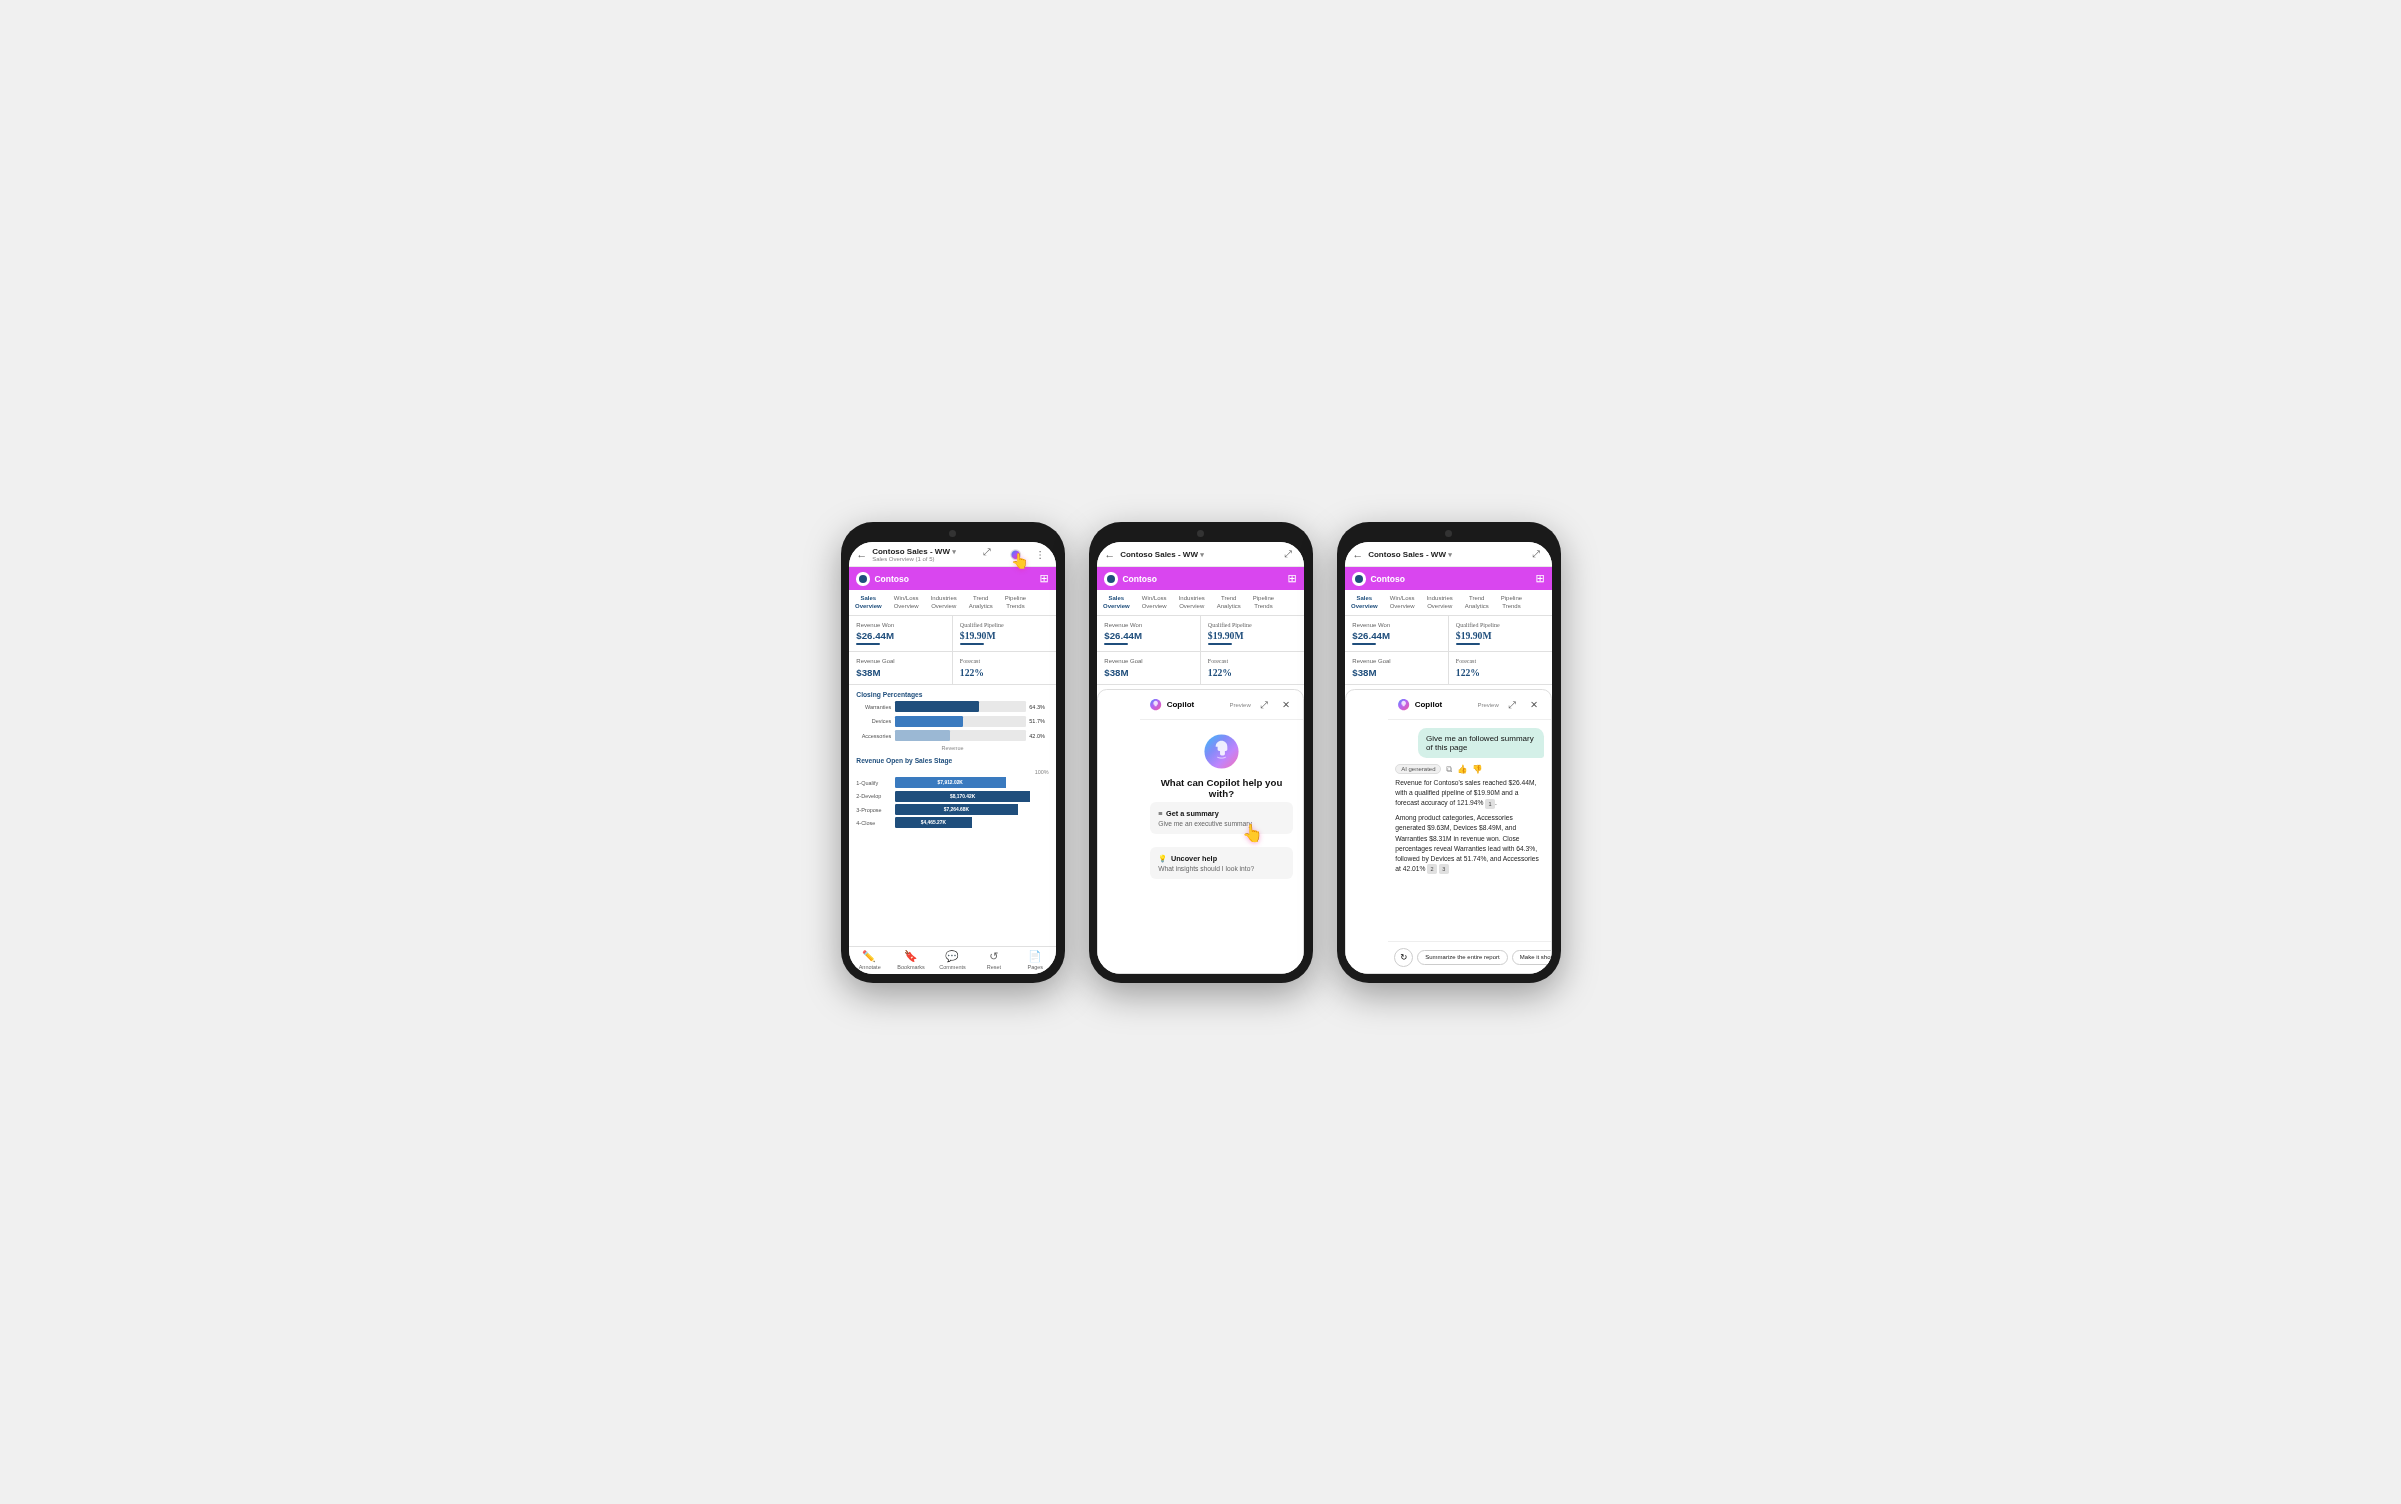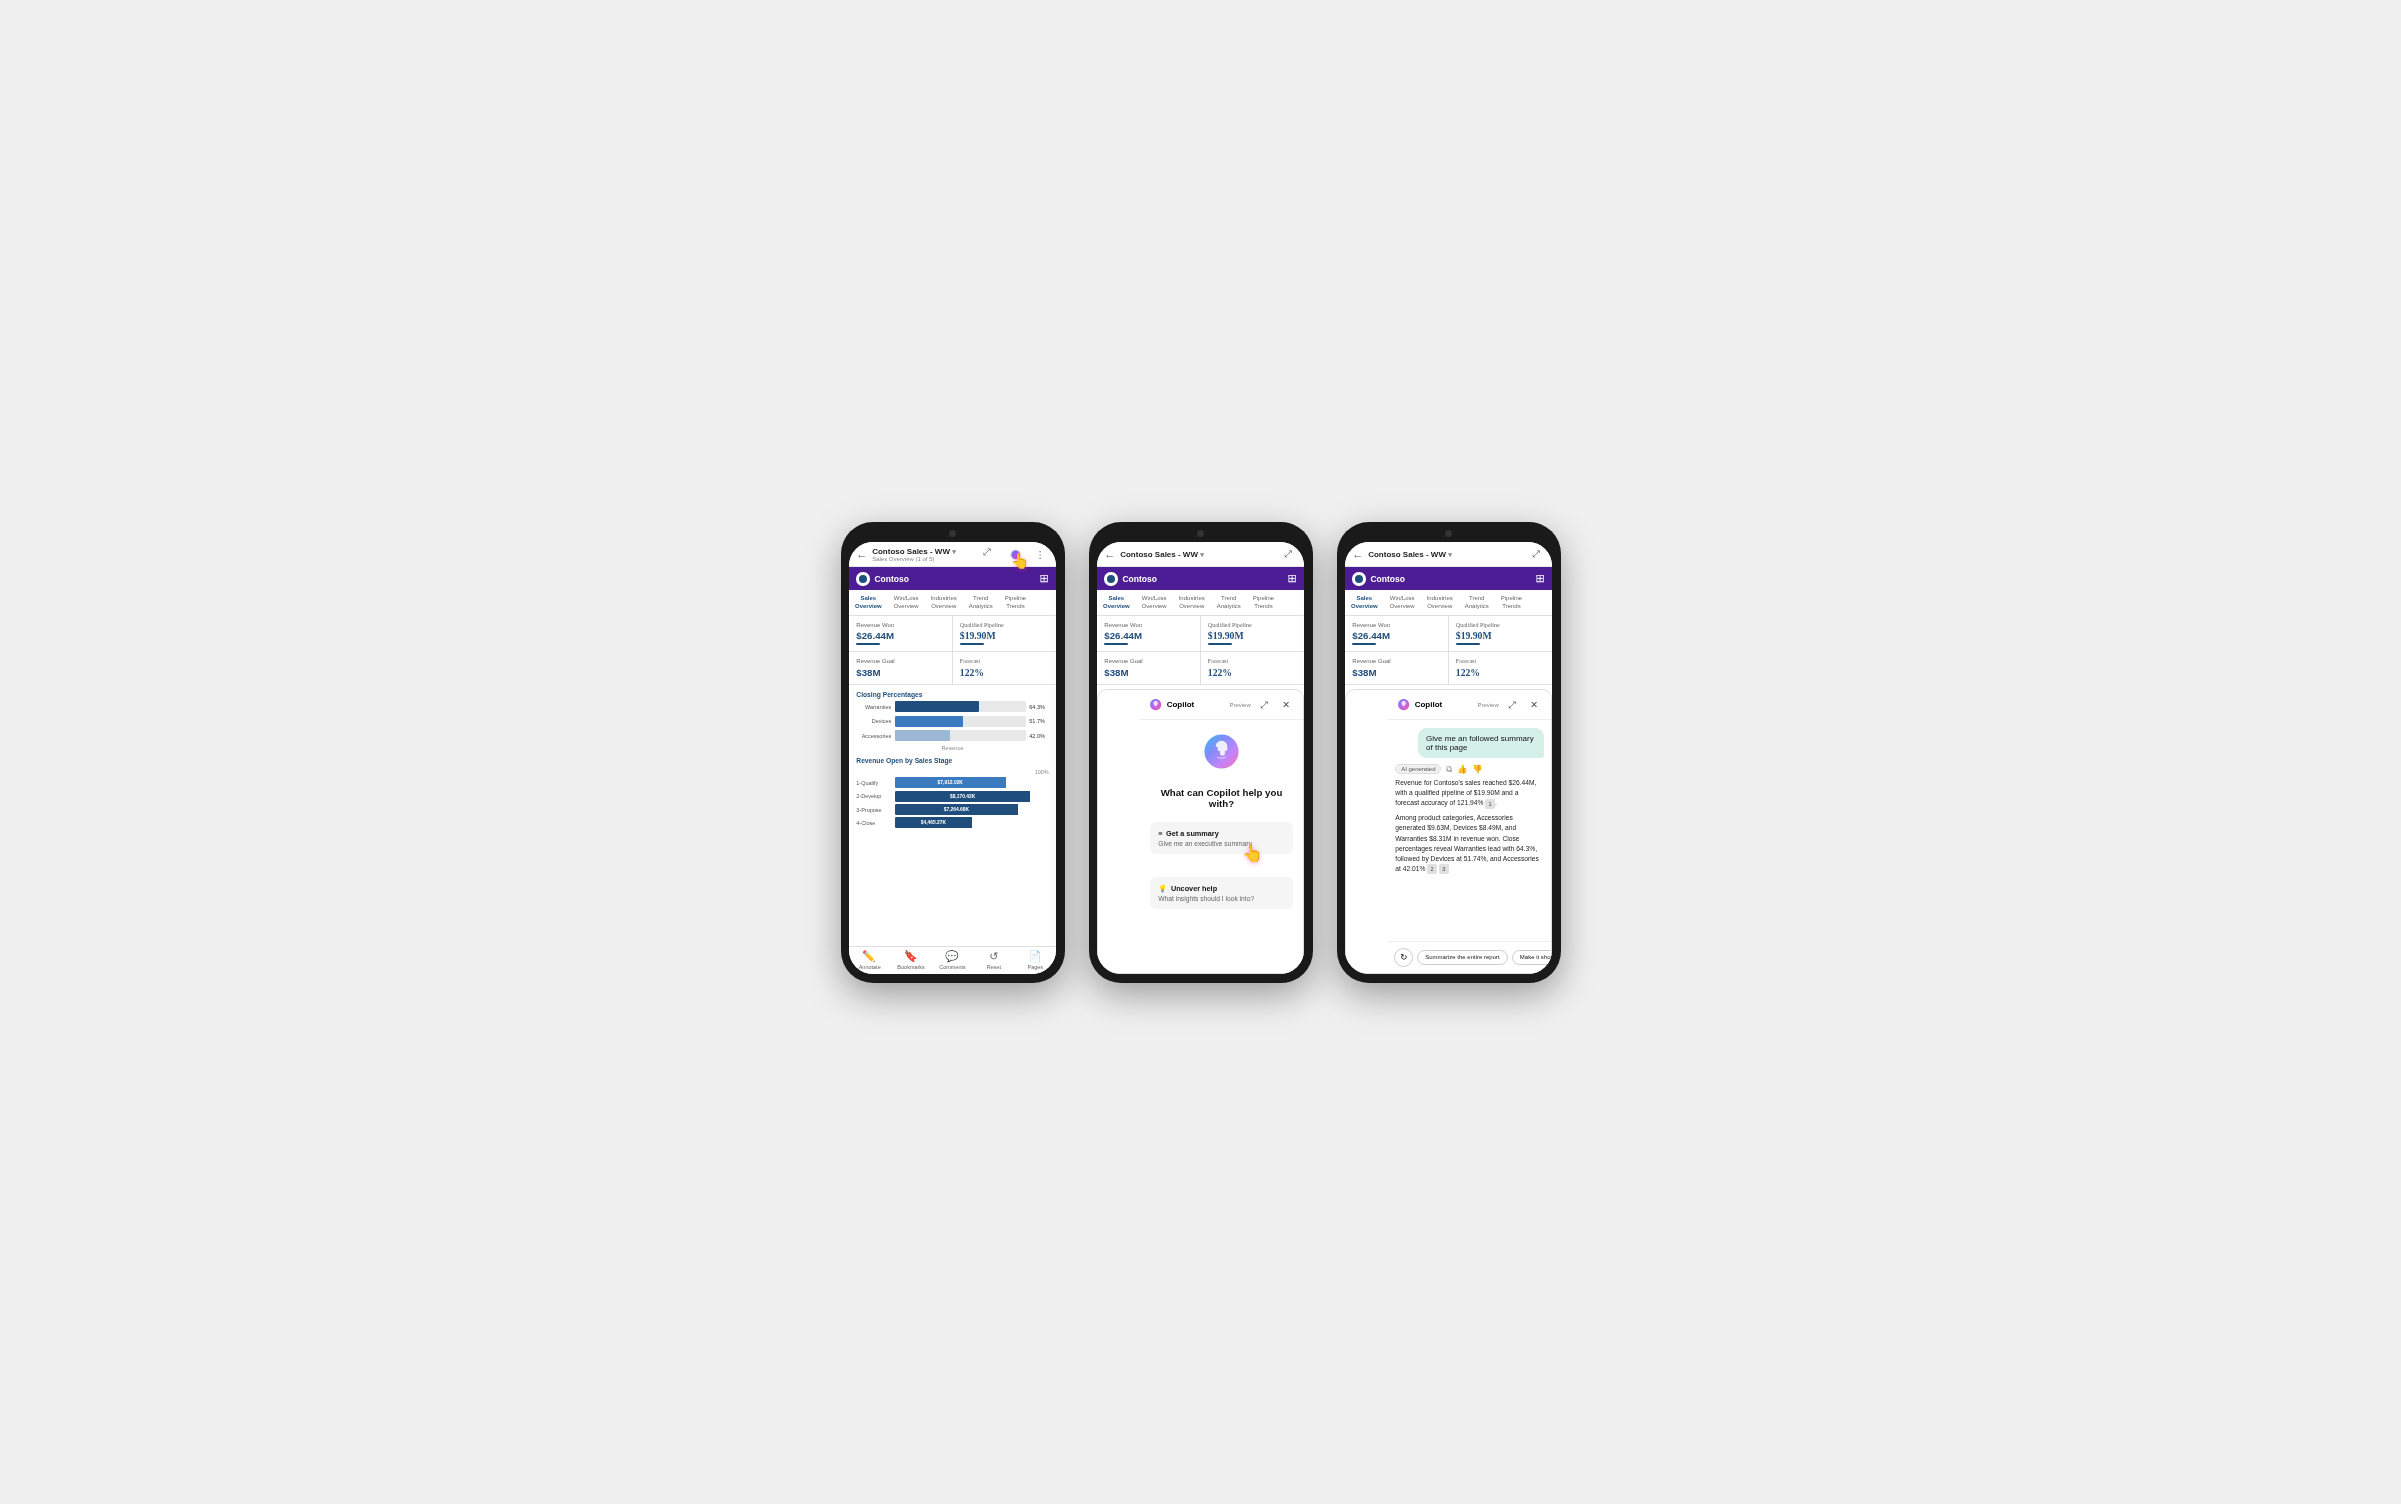--- a/index.html
+++ b/index.html
@@ -85,21 +85,21 @@
       display: flex;
       align-items: center;
       justify-content: center;
       cursor: pointer;
       font-size: 9.7px;
       color: #555;
       position: relative;
     }
     
     .contoso-header {
-      background: #4c1d95;
+      background: #d946ef;
       color: #fff;
       display: flex;
       align-items: center;
       padding: 4.9px 7.3px;
       gap: 4.9px;
     }
     .contoso-logo-circle {
       width: 13.3px;
       height: 13.3px;
       background: #fff;
@@ -311,21 +311,21 @@
       font-size: 6px;
       color: #888;
     }
     .copilot-body {
       flex: 1;
       display: flex;
       flex-direction: column;
       align-items: center;
       justify-content: flex-start;
       padding: 12px 9.7px 9.7px;
-      gap: 13px;
+      gap: 3px;
       overflow-y: auto;
     }
     .copilot-body::-webkit-scrollbar { display: none; }
     .copilot-big-logo {
       width: 39px;
       height: 39px;
       margin-bottom: 2.4px;
     }
     .copilot-question {
       font-size: 9.7px;

